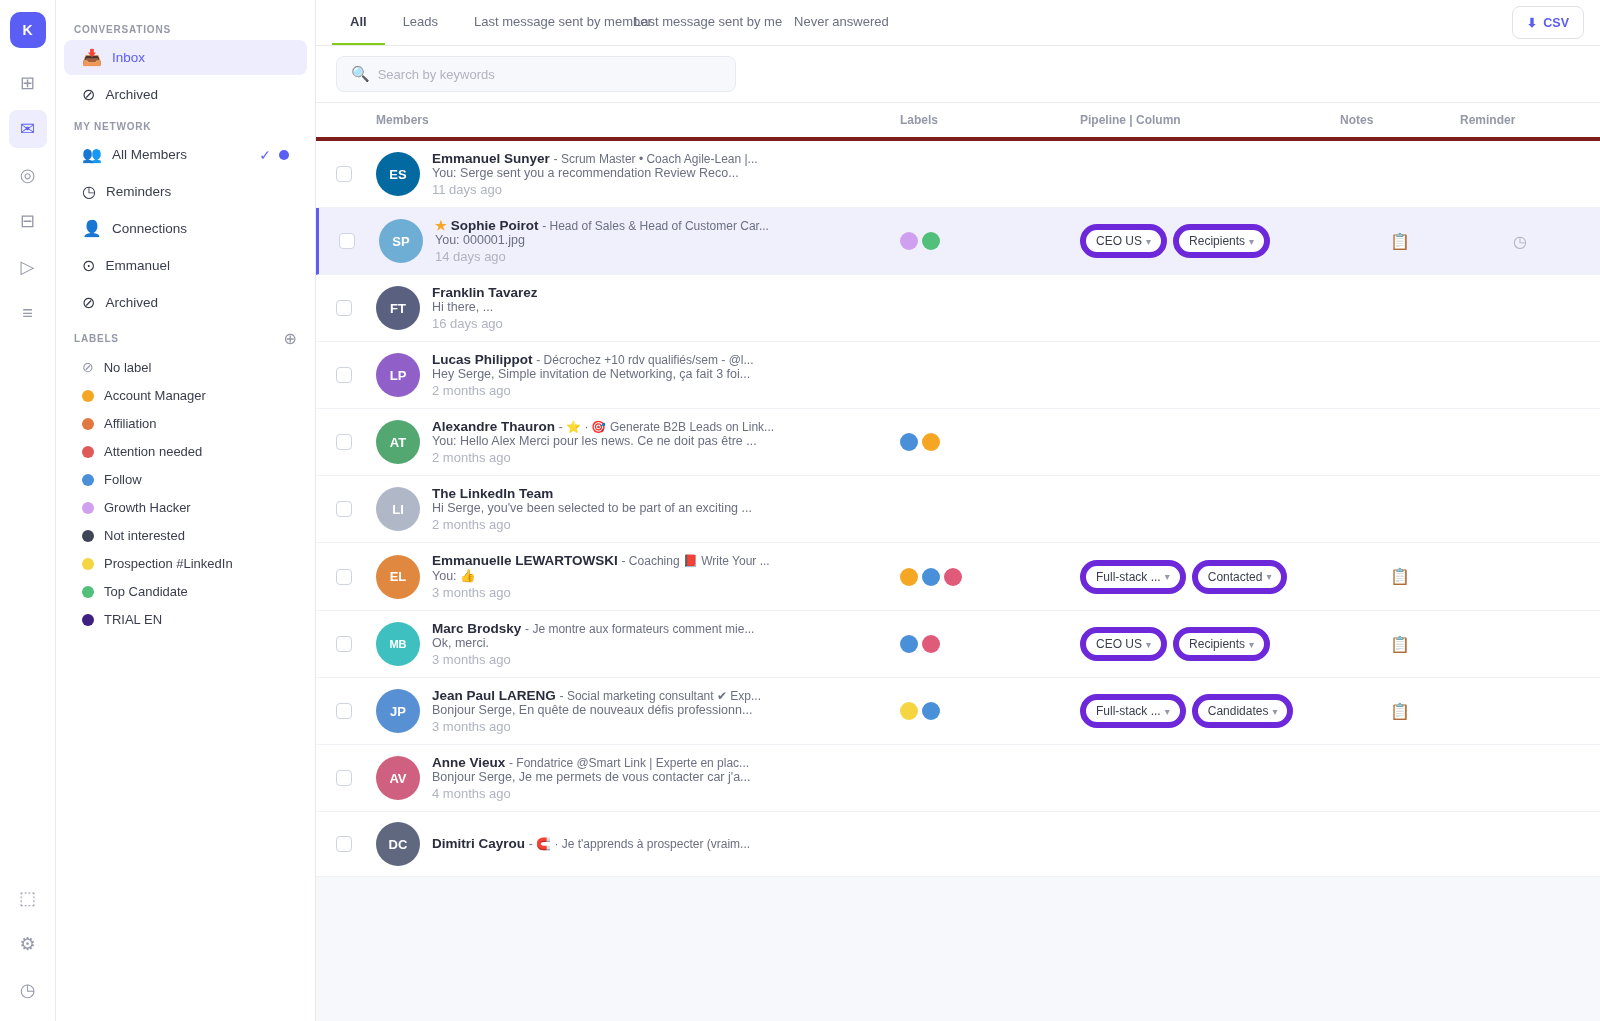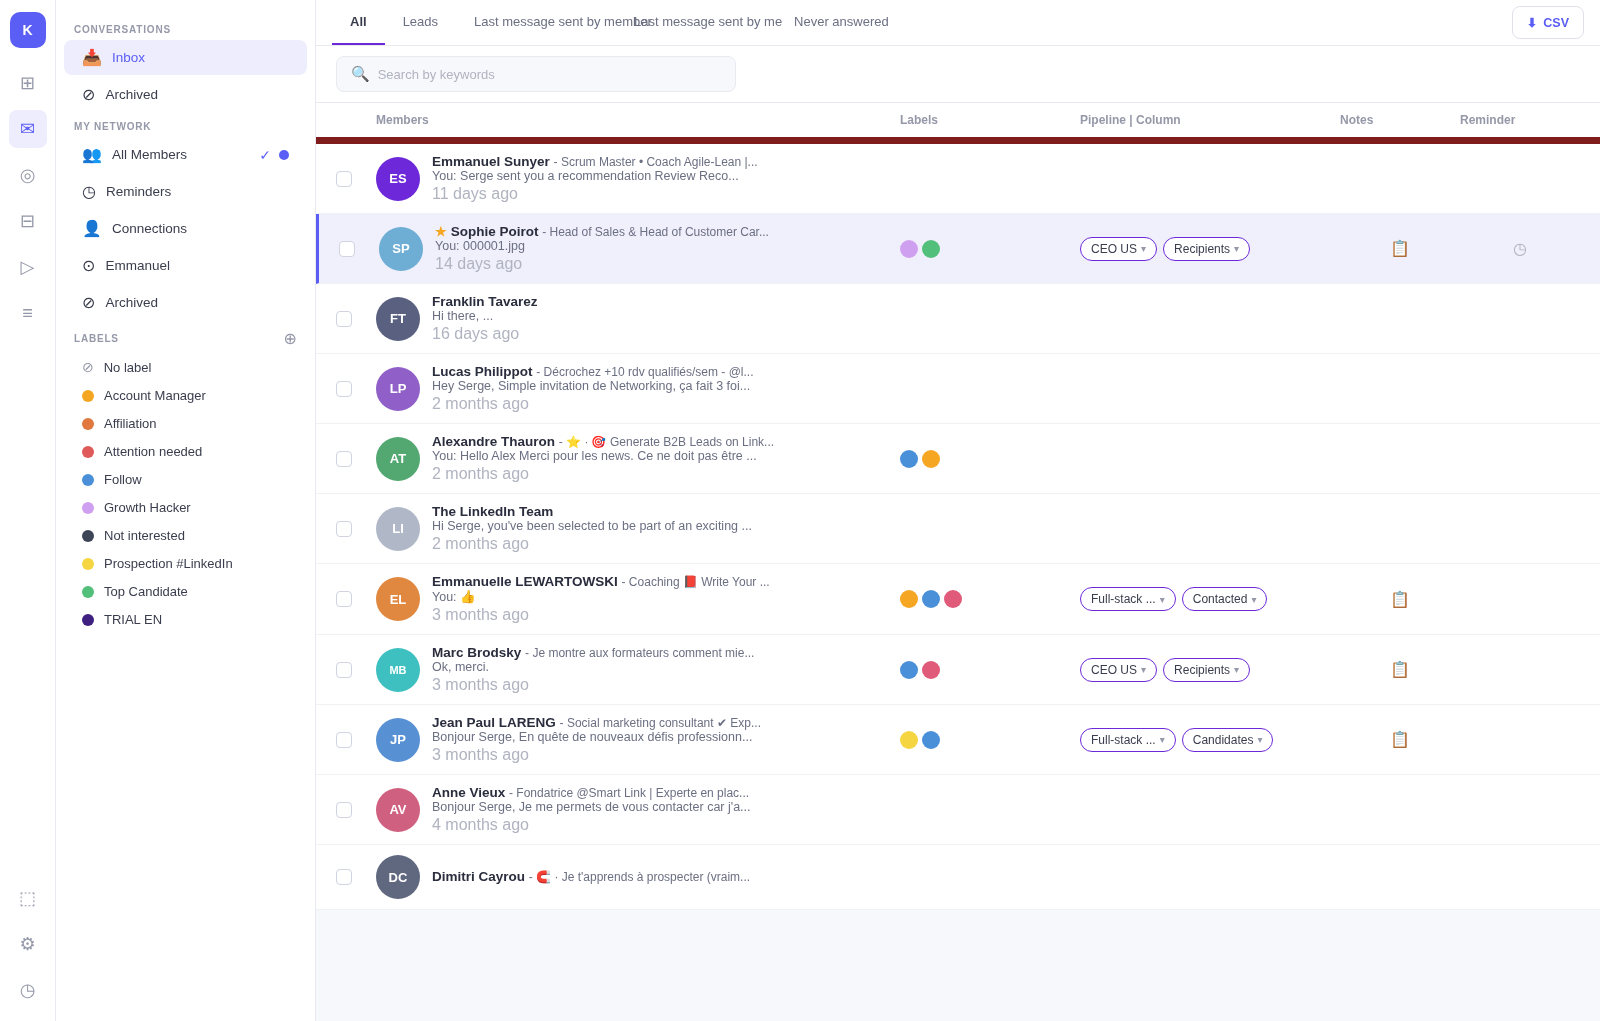--- a/index.html
+++ b/index.html
@@ -111,21 +111,21 @@
       font-size: 13px;
       font-weight: 500;
       color: #6b6f82;
       cursor: pointer;
       border-bottom: 2px solid transparent;
       display: flex;
       align-items: center;
       white-space: nowrap;
       text-align: center;
     }
-    .tab.active { color: #3a3d4d; border-bottom: 2px solid #6d28d9; font-weight: 600; }
+    .tab.active { color: #3a3d4d; border-bottom: 2px solid #84cc16; font-weight: 600; }
     .tabs-spacer { flex: 1; }
     .csv-btn {
       display: flex;
       align-items: center;
       gap: 6px;
       padding: 8px 14px;
       border: 1px solid #e0e2ea;
       border-radius: 8px;
       background: #fff;
       font-size: 12.5px;
@@ -166,21 +166,21 @@
       flex: 1;
       overflow-y: auto;
       background: #f7f8fc;
     }
     .table-header {
       display: grid;
       grid-template-columns: 40px 1fr 180px 260px 120px 120px;
       align-items: center;
       padding: 10px 20px;
       background: #fff;
-      border-bottom: 7px solid #7f1d1d;
+      border-bottom: 4px solid #7f1d1d;
       font-size: 12px;
       font-weight: 600;
       color: #9598a8;
       position: sticky;
       top: 0;
       z-index: 5;
     }
     .table-row {
       display: grid;
       grid-template-columns: 40px 1fr 180px 260px 120px 120px;
@@ -222,21 +222,21 @@
       font-weight: 400;
     }
     .member-preview {
       font-size: 12.5px;
       color: #6b6f82;
       white-space: nowrap;
       overflow: hidden;
       text-overflow: ellipsis;
     }
     .member-time {
-      font-size: 16px;
+      font-size: 13px;
       color: #b0b3c0;
       margin-top: 2px;
     }
     .member-star { color: #f5a623; margin-right: 4px; font-size: 13px; }
 
     .labels-cell {
       display: flex;
       align-items: center;
       gap: 4px;
       flex-wrap: wrap;
@@ -251,21 +251,21 @@
       display: flex;
       align-items: center;
       gap: 6px;
       flex-wrap: wrap;
     }
     .pipeline-badge {
       display: flex;
       align-items: center;
       gap: 4px;
       padding: 4px 10px;
-      border: 1px solid #6d28d9;
+      border: 6px solid #6d28d9;
       border-radius: 20px;
       font-size: 12px;
       color: #3a3d4d;
       background: #fff;
       cursor: pointer;
       font-weight: 500;
       white-space: nowrap;
     }
     .pipeline-badge .chevron { font-size: 10px; color: #9598a8; }
 
@@ -437,21 +437,21 @@
       <div>Pipeline | Column</div>
       <div>Notes</div>
       <div>Reminder</div>
     </div>
     <div id="table-body">
         <div class="table-row">
     <div>
       <div class="checkbox"></div>
     </div>
     <div class="member-cell">
-      <div class="avatar" style="background:#6d28d9">
+      <div class="avatar" style="background:#0369a1">
         <span style="font-size:13px;">ES</span>
       </div>
       <div class="member-info">
         <div class="member-name">Emmanuel Sunyer <span class="member-title">- Scrum Master • Coach Agile-Lean |...</span></div>
         <div class="member-preview">You: Serge sent you a recommendation Review Reco...</div>
         <div class="member-time">11 days ago</div>
       </div>
     </div>
     <div class="labels-cell"></div>
     <div class="pipeline-cell"></div>

